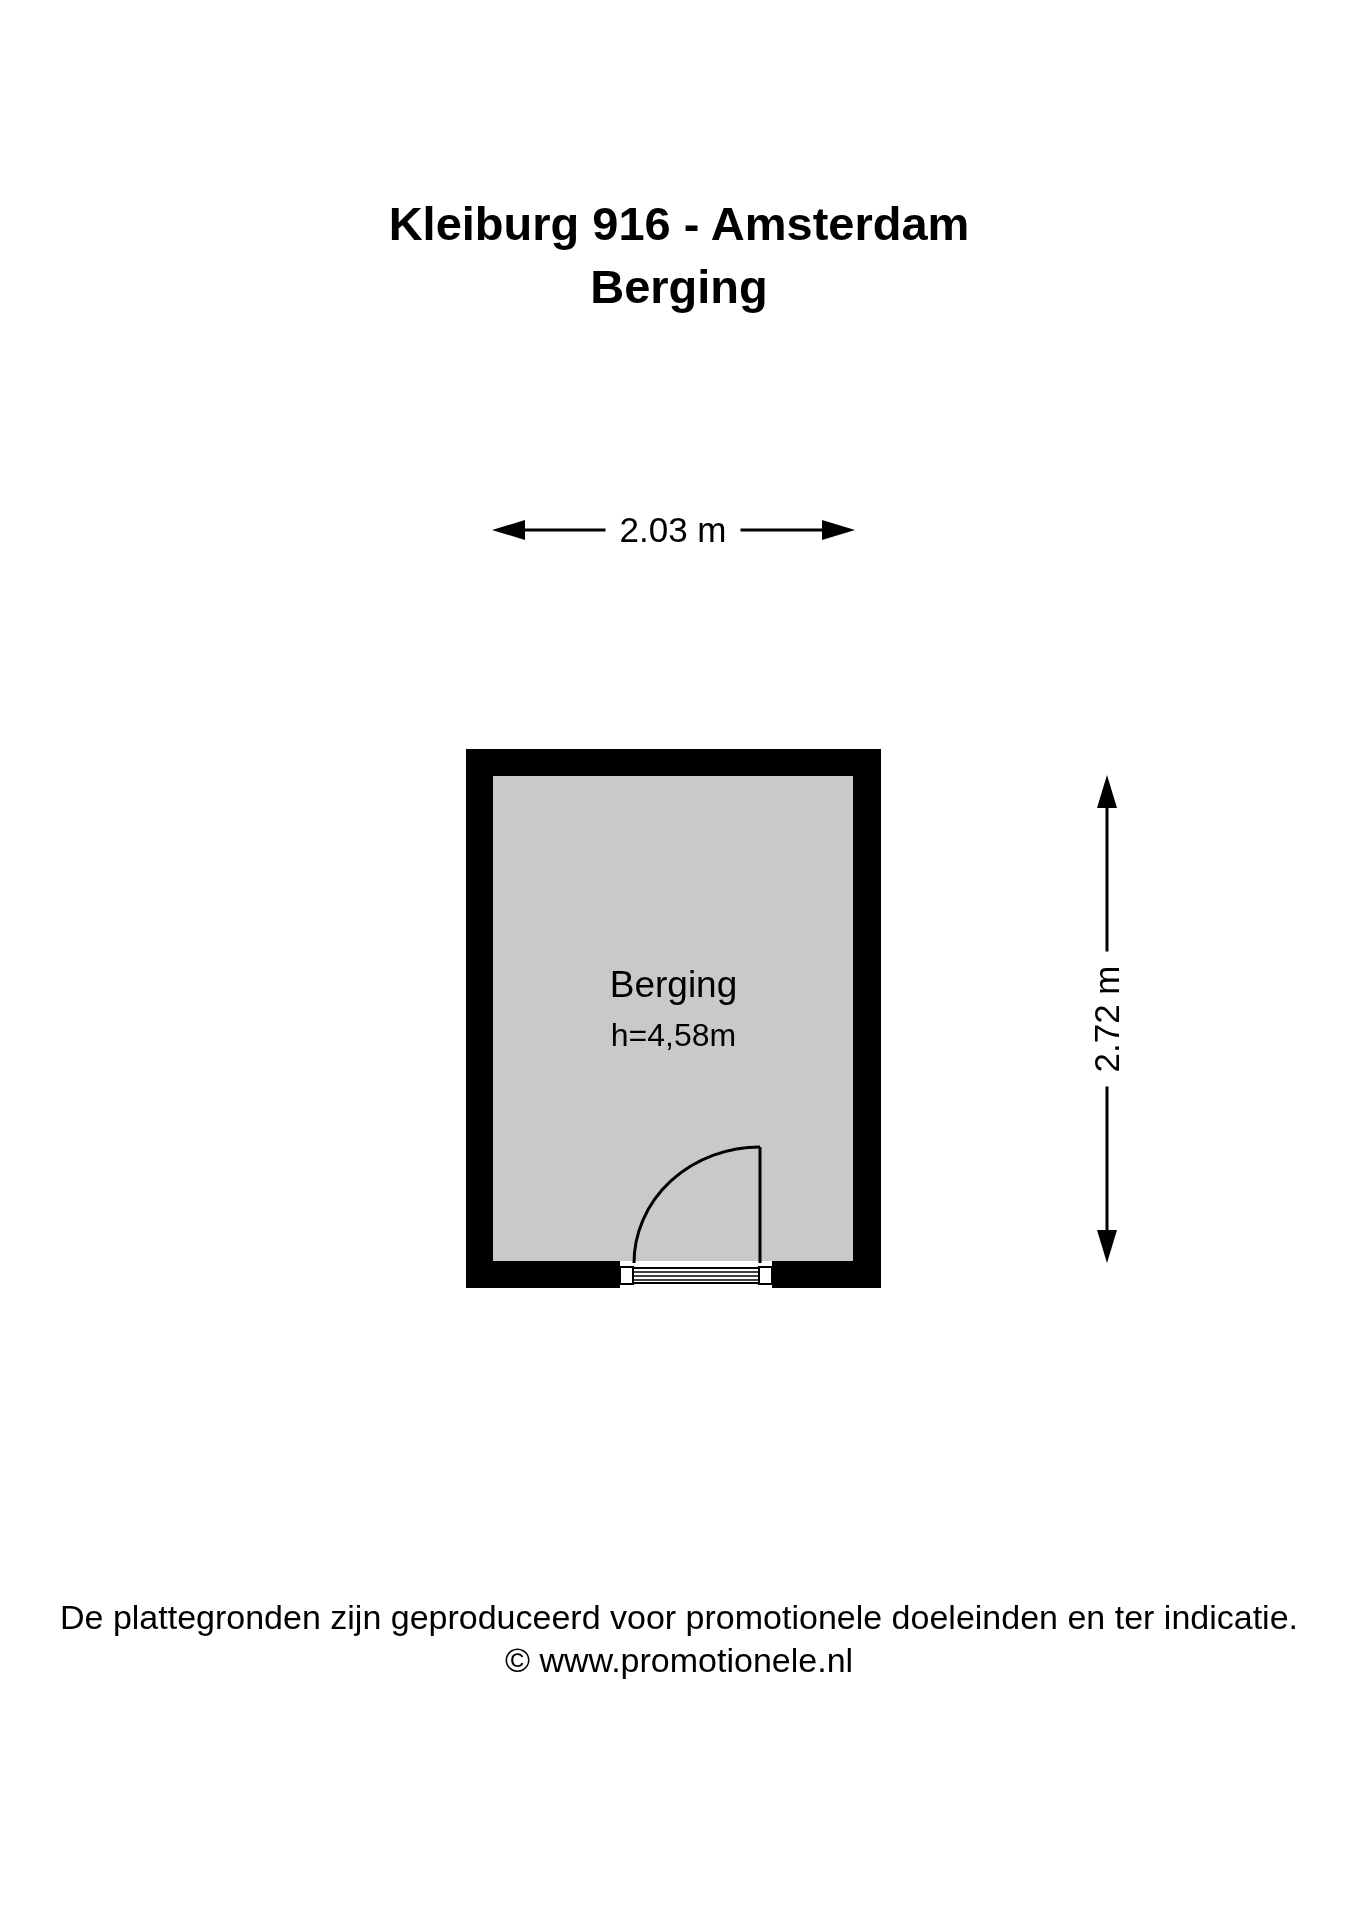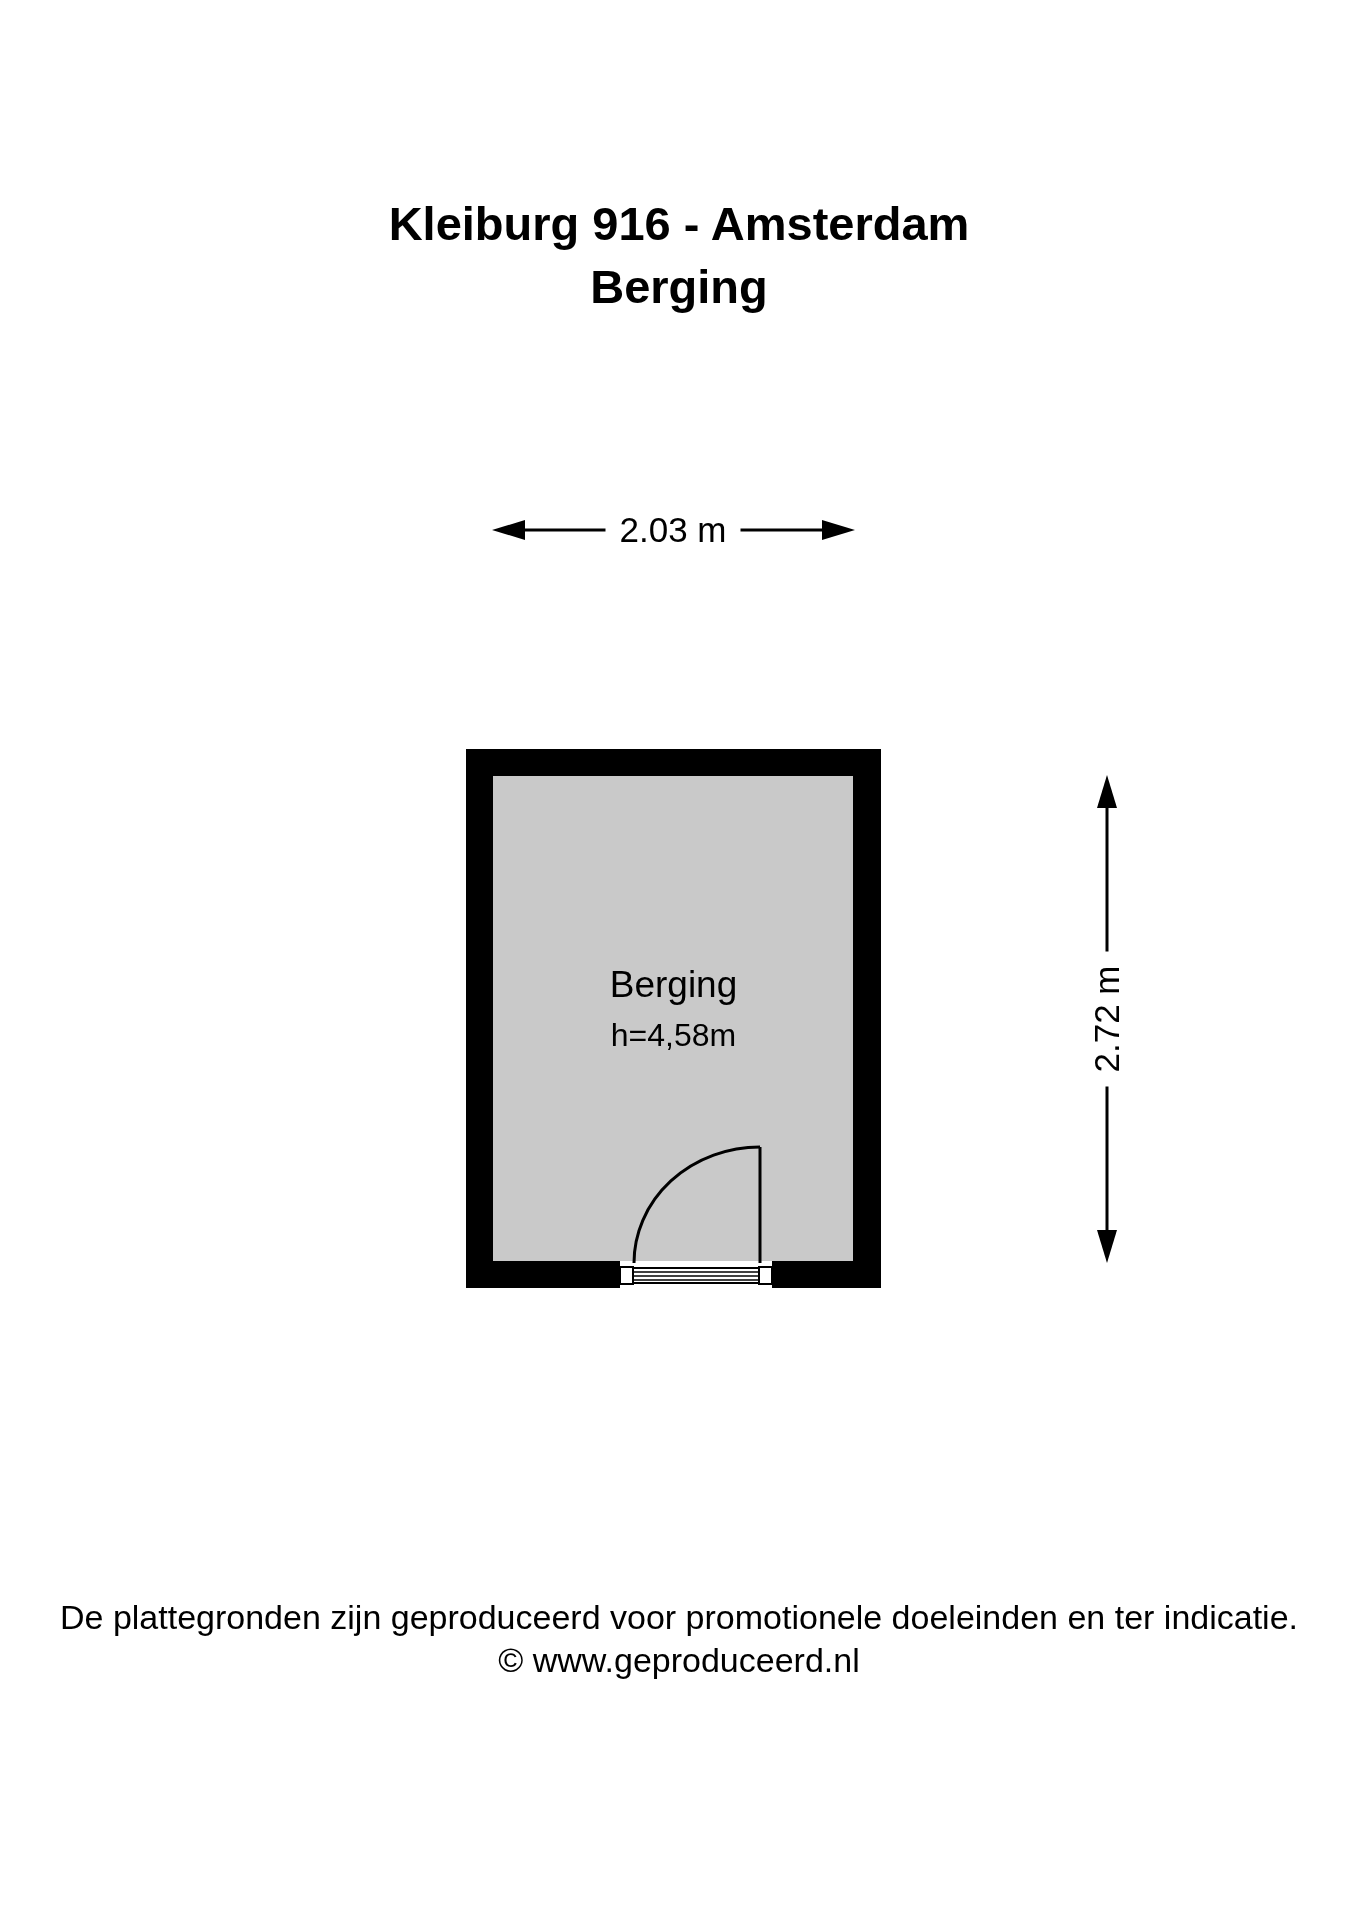--- a/index.html
+++ b/index.html
@@ -137,16 +137,16 @@
   </svg>
 
   <span class="dim-label h">2.03 m</span>
   <span class="dim-label v">2.72 m</span>
 
   <div class="room-name-label">Berging</div>
   <div class="room-height-label">h=4,58m</div>
 
   <div class="footer-block">
     <div>De plattegronden zijn geproduceerd voor promotionele doeleinden en ter indicatie.</div>
-    <div>© www.geproduceerd.nl</div>
+    <div>© www.promotionele.nl</div>
   </div>
 
 </div>
 
 </body></html>

